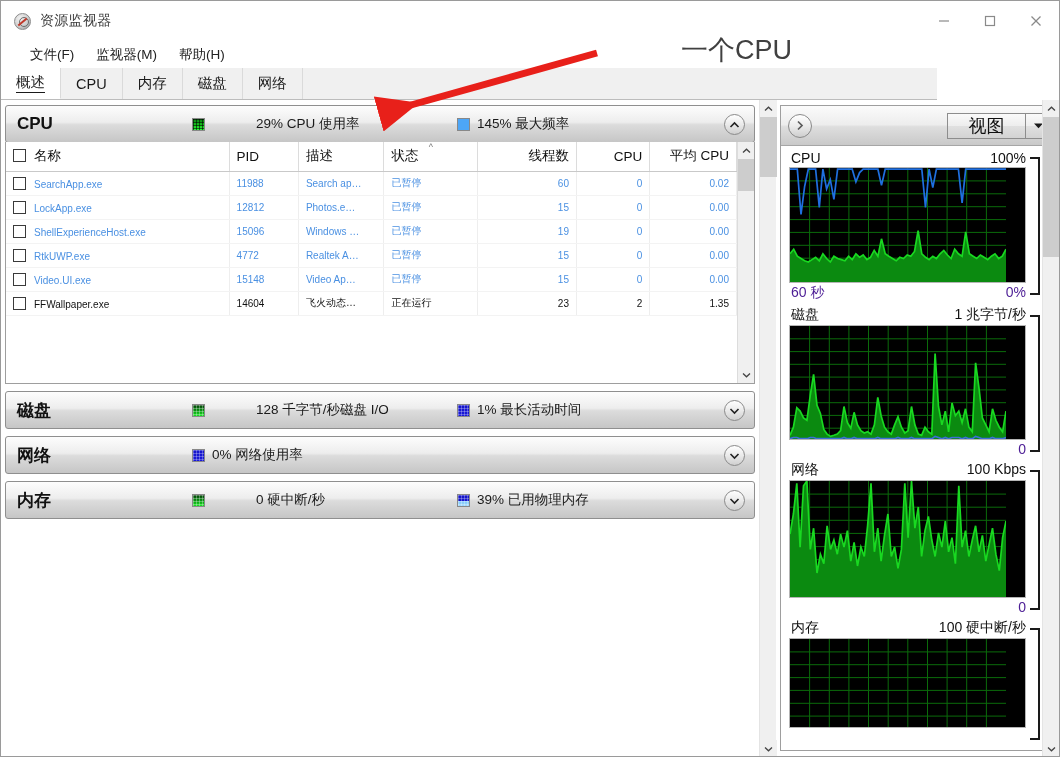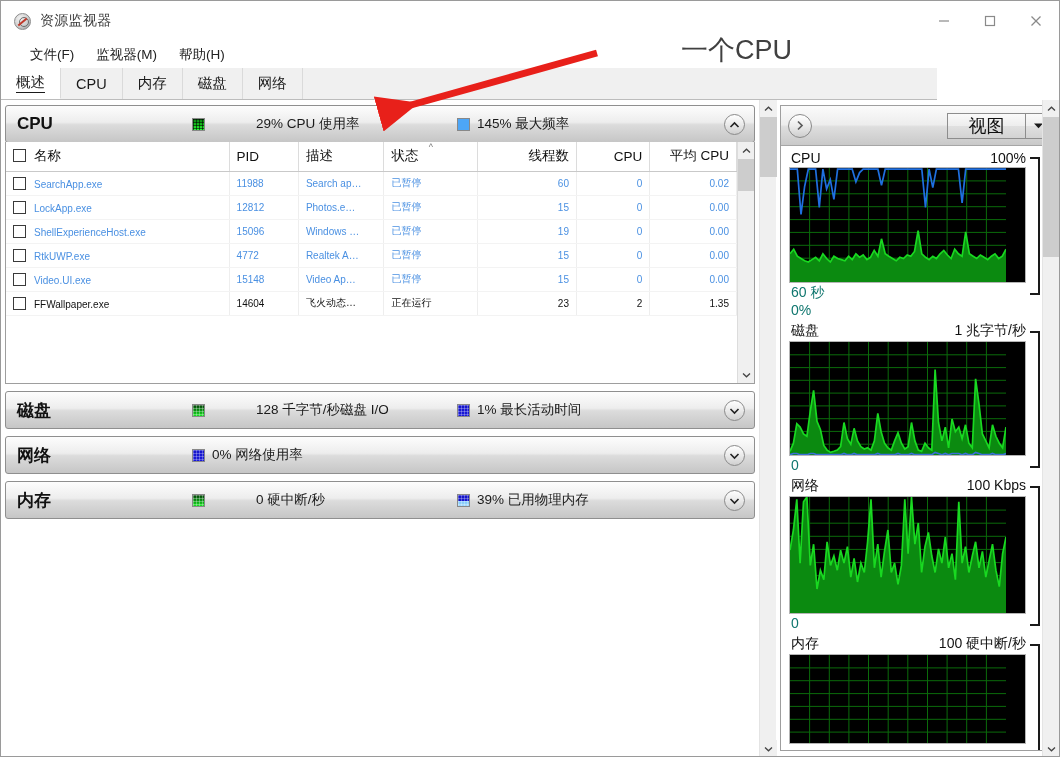--- a/index.html
+++ b/index.html
@@ -225,21 +225,21 @@
   }
   .viewbtn .vlabel { flex: 1; text-align: center; font-size: 18px; color: #111; }
   .viewbtn .vsplit { width: 1px; height: 24px; background: #8d8d8d; }
   .viewbtn .varrow { width: 24px; display: flex; align-items: center; justify-content: center; }
 
   .graphs { flex: 1; position: relative; padding: 4px 6px 0 8px; overflow: hidden; }
   .graphblock { position: relative; margin-bottom: 4px; }
   .gb-head { display: flex; justify-content: space-between; align-items: baseline;
              font-size: 14px; color: #111; padding: 0 26px 1px 2px; }
   .gb-foot { display: flex; justify-content: space-between; align-items: baseline;
-             font-size: 14px; color: #0f766e; padding: 1px 26px 0 2px; flex-direction: column; }
+             font-size: 14px; color: #4c1d95; padding: 1px 26px 0 2px; }
   .plot {
     border: 1px solid #b5b5b5; background: #000; position: relative; overflow: hidden;
   }
   .plot svg { display: block; }
   .bracket {
     position: absolute; right: 12px; width: 10px; border: 2px solid #1a1a1a;
     border-left: none;
   }
 
   

